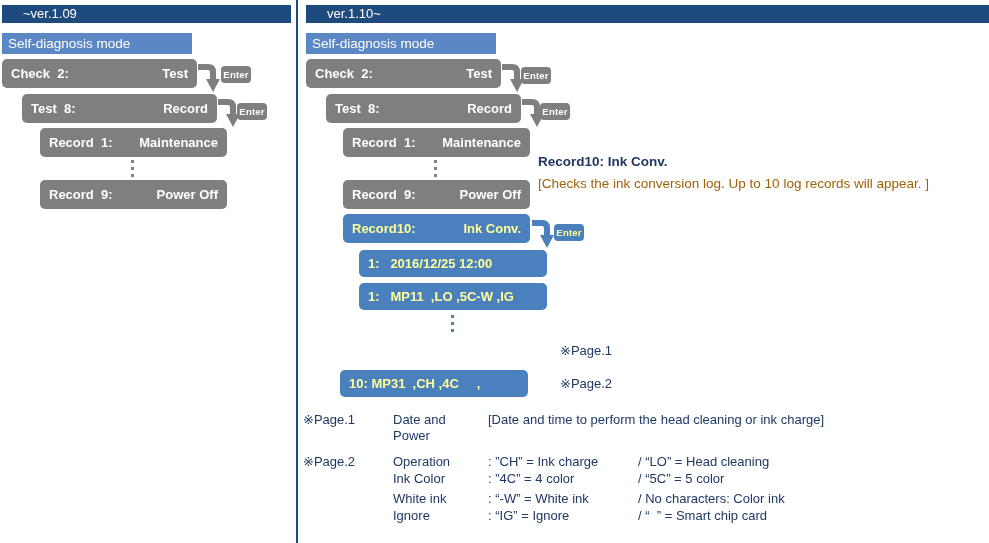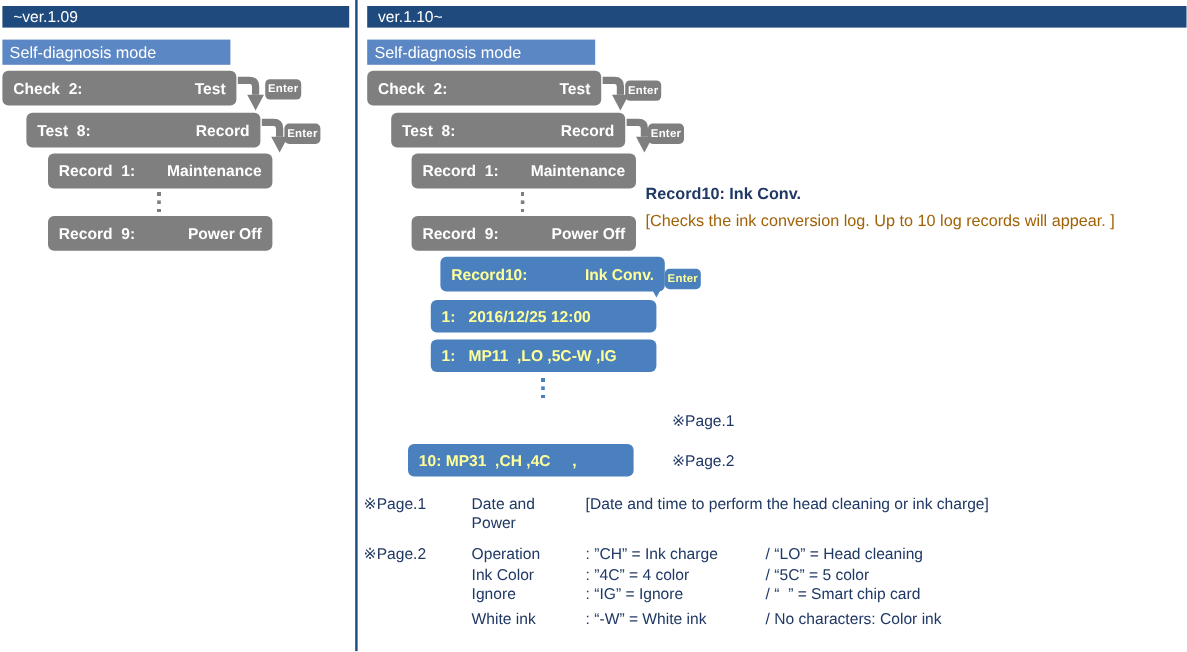--- a/index.html
+++ b/index.html
@@ -1,25 +1,25 @@
 <!DOCTYPE html>
 <html><head>
 <meta charset="utf-8">
 <style>
   html,body{margin:0;padding:0;background:#ffffff;}
   .canvas{position:relative;width:989px;height:543px;background:#ffffff;overflow:hidden;
           font-family:"Liberation Sans","DejaVu Sans",sans-serif;color:#1F3864;}
   .vbar{position:absolute;height:18px;background:#1F4A7D;color:#ffffff;font-size:13px;
-        line-height:18px;padding-left:9px;box-sizing:border-box;}
+        line-height:18px;padding-left:21px;box-sizing:border-box;}
   .modebar{position:absolute;height:21px;width:190px;background:#5B87C5;color:#ffffff;
         font-size:13.5px;line-height:21px;padding-left:6px;box-sizing:border-box;}
   .menubox{position:absolute;height:29px;border-radius:5px;background:#7F7F7F;color:#ffffff;
         font-weight:bold;font-size:13px;display:flex;justify-content:space-between;
         align-items:center;padding:0 9px;box-sizing:border-box;white-space:pre;}
-  .menubox.blue{background:#4A80BD;color:#FFFF99;margin-left:24px;}
+  .menubox.blue{background:#4A80BD;color:#FFFF99;}
   .lcd{position:absolute;height:27px;width:188px;border-radius:5px;background:#4A80BD;
         color:#FFFF99;font-weight:bold;font-size:13px;display:flex;align-items:center;
         padding-left:9px;box-sizing:border-box;white-space:pre;}
   .enter{position:absolute;width:30px;height:17px;border-radius:4px;background:#7F7F7F;
         color:#ffffff;font-weight:bold;font-size:9.5px;display:flex;align-items:center;
         justify-content:center;letter-spacing:0.2px;}
   .enter.blue{background:#4A80BD;color:#FFFF99;}
   .arrow{position:absolute;width:22px;height:31px;}
   .dots{position:absolute;width:0;height:17px;border-left:3px dotted #7F7F7F;}
   .dots.blue{border-left-color:#4A80BD;}
@@ -151,27 +151,27 @@
       <span class="seg-a">: ”CH” = Ink charge</span>
       <span class="seg-b">/ “LO” = Head cleaning</span>
       <span class="seg-c"></span>
     </div>
     <div class="lrow">
       <span class="llabel">Ink Color</span>
       <span class="seg-a">: ”4C” = 4 color</span>
       <span class="seg-b">/ “5C” = 5 color</span>
       <span class="seg-c"></span>
     </div>
+    <div class="lrow gap">
+      <span class="llabel">White ink</span>
+      <span class="seg-a">: “-W” = White ink</span>
+      <span class="seg-b">/ No characters: Color ink</span>
+      <span class="seg-c"></span>
+    </div>
     <div class="lrow">
       <span class="llabel">Ignore</span>
       <span class="seg-a">: “IG” = Ignore</span>
       <span class="seg-b">/ “  ” = Smart chip card</span>
-      <span class="seg-c"></span>
-    </div>
-    <div class="lrow gap">
-      <span class="llabel">White ink</span>
-      <span class="seg-a">: “-W” = White ink</span>
-      <span class="seg-b">/ No characters: Color ink</span>
       <span class="seg-c"></span>
     </div>
   </div>
 
 </div>
 
 </body></html>

